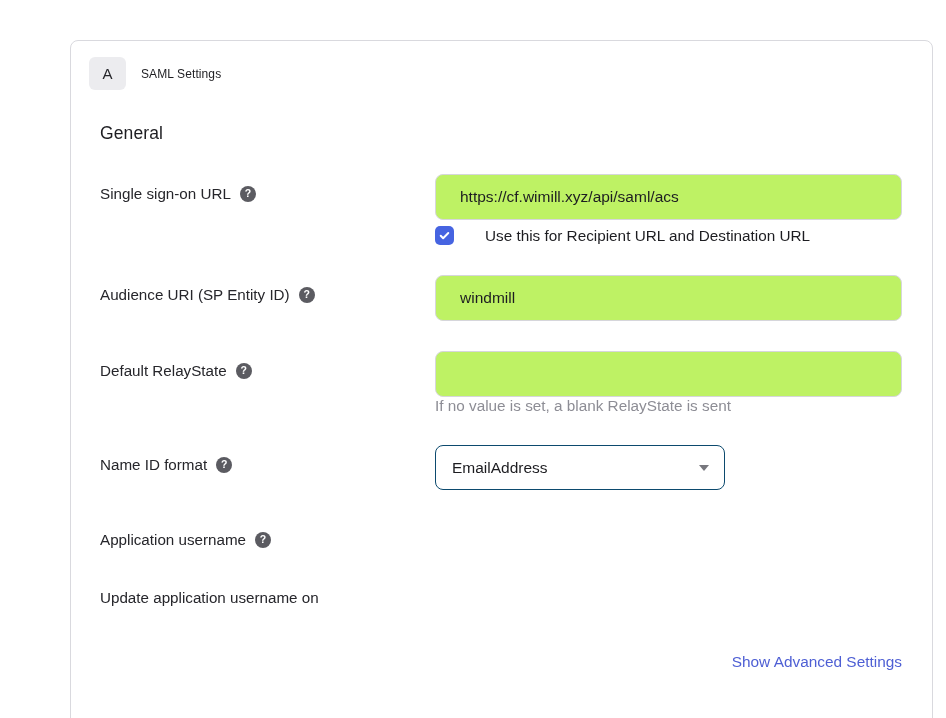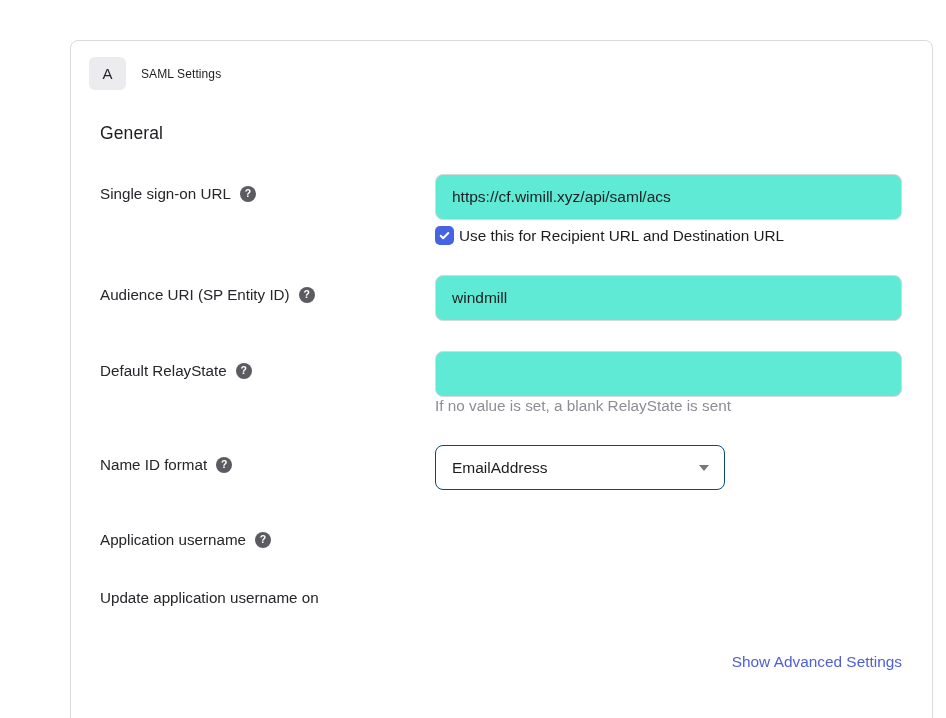--- a/index.html
+++ b/index.html
@@ -71,31 +71,31 @@
     justify-content: center;
     cursor: pointer;
     line-height: 1;
   }
   .row-field { flex: 1; min-width: 0; }
   .text-input {
     width: 100%;
     height: 46px;
     border: 1px solid #d6d6db;
     border-radius: 8px;
-    padding: 0 16px;
+    padding: 0 24px;
     font-size: 15.5px;
     font-family: inherit;
     color: #1d1d21;
     outline: none;
-    background: #5eead4;
+    background: #bef264;
   }
   .checkbox-row {
     display: flex;
     align-items: center;
-    gap: 5px;
+    gap: 31px;
     margin-top: 6px;
   }
   .checkbox {
     flex: none;
     width: 19px; height: 19px;
     border-radius: 5px;
     background: var(--checkbox-blue, #4664e1);
     display: flex; align-items: center; justify-content: center;
     cursor: pointer;
   }

